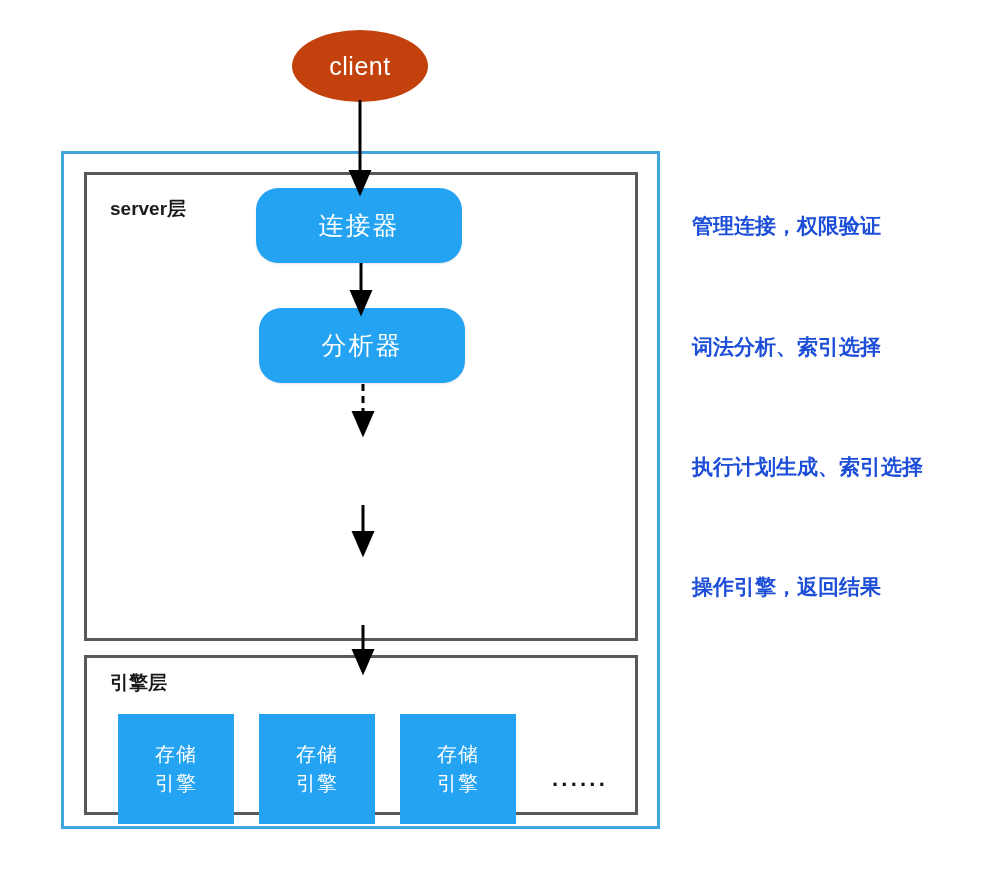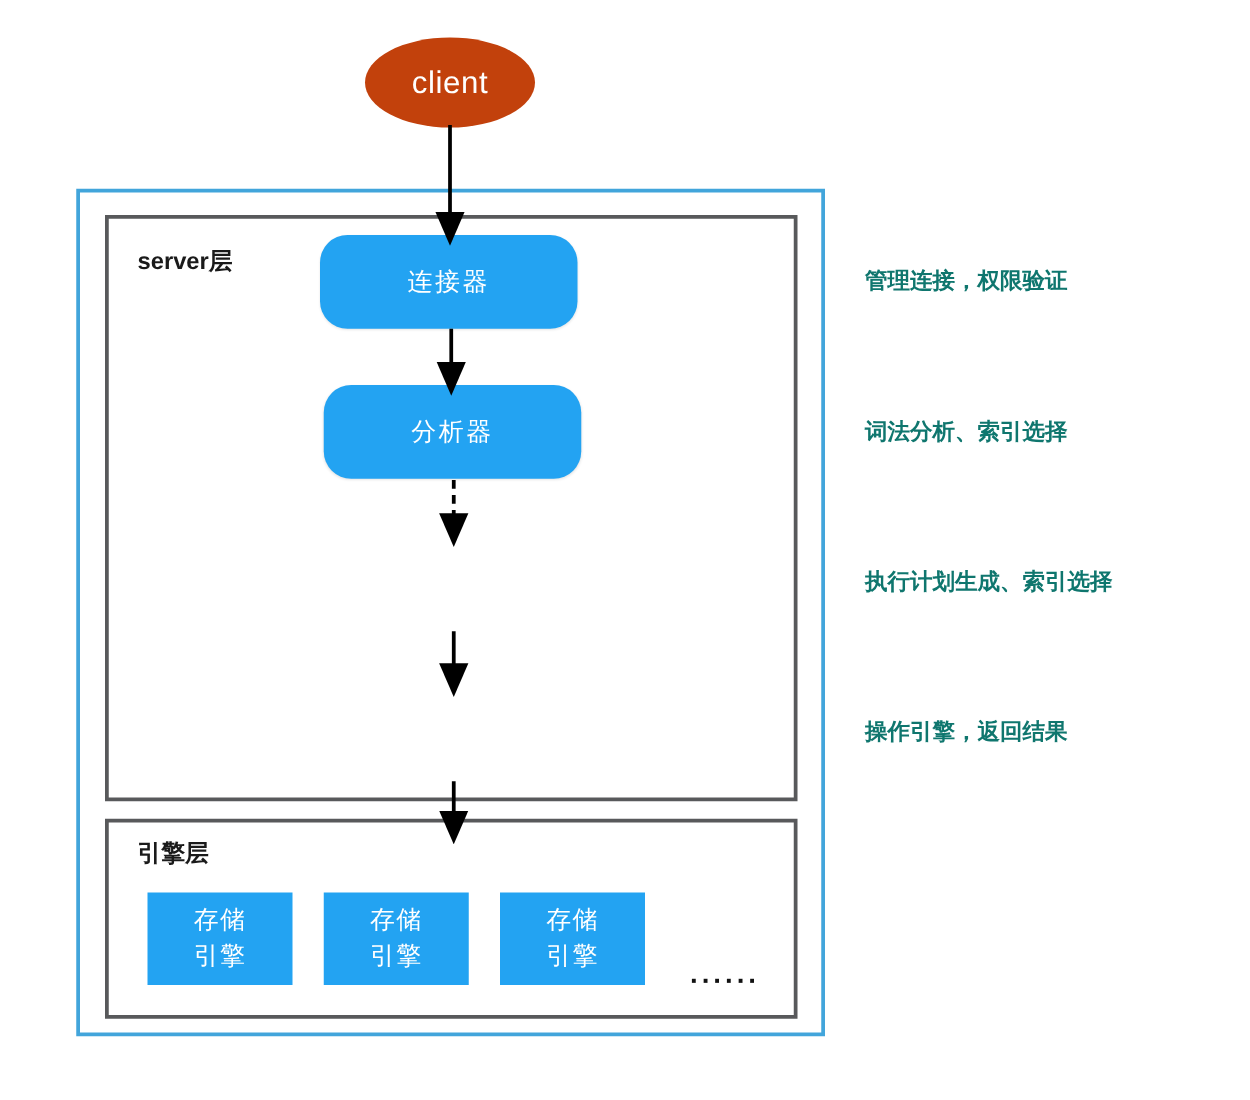--- a/index.html
+++ b/index.html
@@ -82,34 +82,34 @@
   .stage {
     position: absolute;
     width: 206px;
     height: 75px;
     background: #23A3F2;
     border-radius: 22px;
     display: flex;
     align-items: center;
     justify-content: center;
     color: #ffffff;
-    font-size: 20px;
+    font-size: 25px;
     letter-spacing: 2px;
     box-shadow: 0 1px 2px rgba(0,0,0,0.10);
   }
   .stage-connector { left: 256px; top: 188px; }
   .stage-analyzer  { left: 259px; top: 308px; }
   .stage-optimizer { left: 259px; top: 429px; }
   .stage-executor  { left: 259px; top: 549px; }
 
   
   .engine-chip {
     position: absolute;
     width: 116px;
-    height: 74px;
+    height: 110px;
     background: #23A3F2;
     display: flex;
     flex-direction: column;
     align-items: center;
     justify-content: center;
     color: #ffffff;
     font-size: 20px;
     line-height: 1.45;
     letter-spacing: 1px;
   }
@@ -125,23 +125,23 @@
     font-weight: bold;
     letter-spacing: 2px;
     color: #111111;
     white-space: nowrap;
   }
 
   
   .annotation {
     position: absolute;
     left: 692px;
-    font-size: 18px;
+    font-size: 21px;
     font-weight: bold;
-    color: #0f766e;
+    color: #1d4ed8;
     white-space: nowrap;
   }
   .ann-1 { top: 212px; }
   .ann-2 { top: 333px; }
   .ann-3 { top: 453px; }
   .ann-4 { top: 573px; }
 
   
   .arrow-layer {
     position: absolute;

